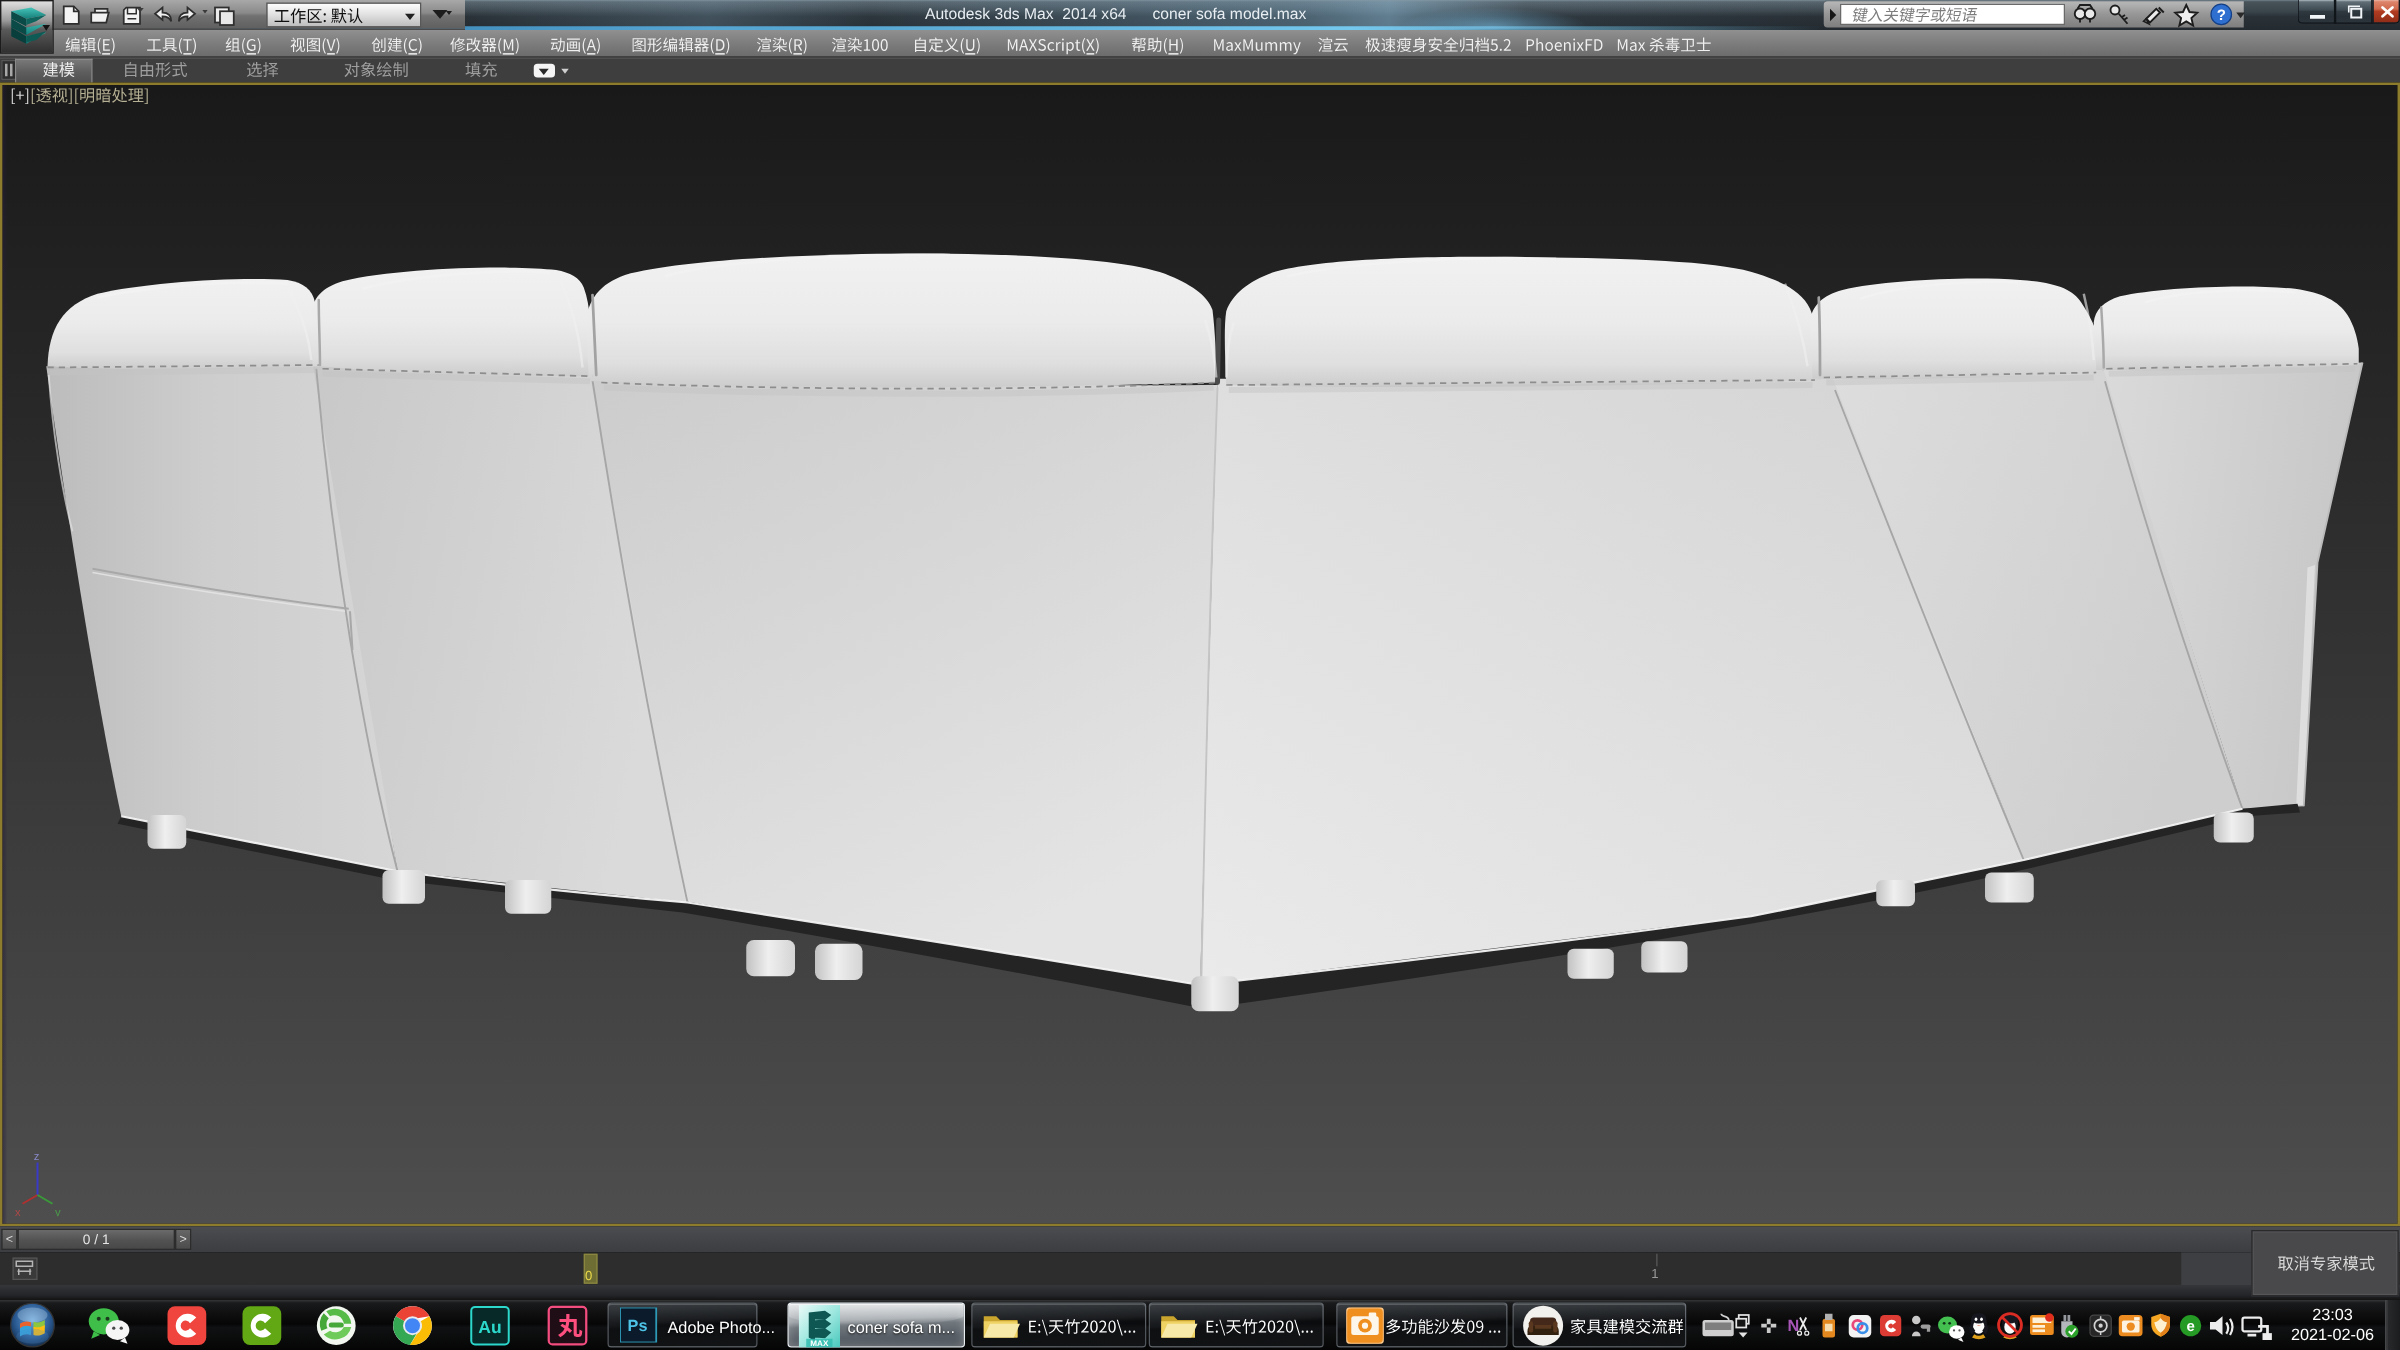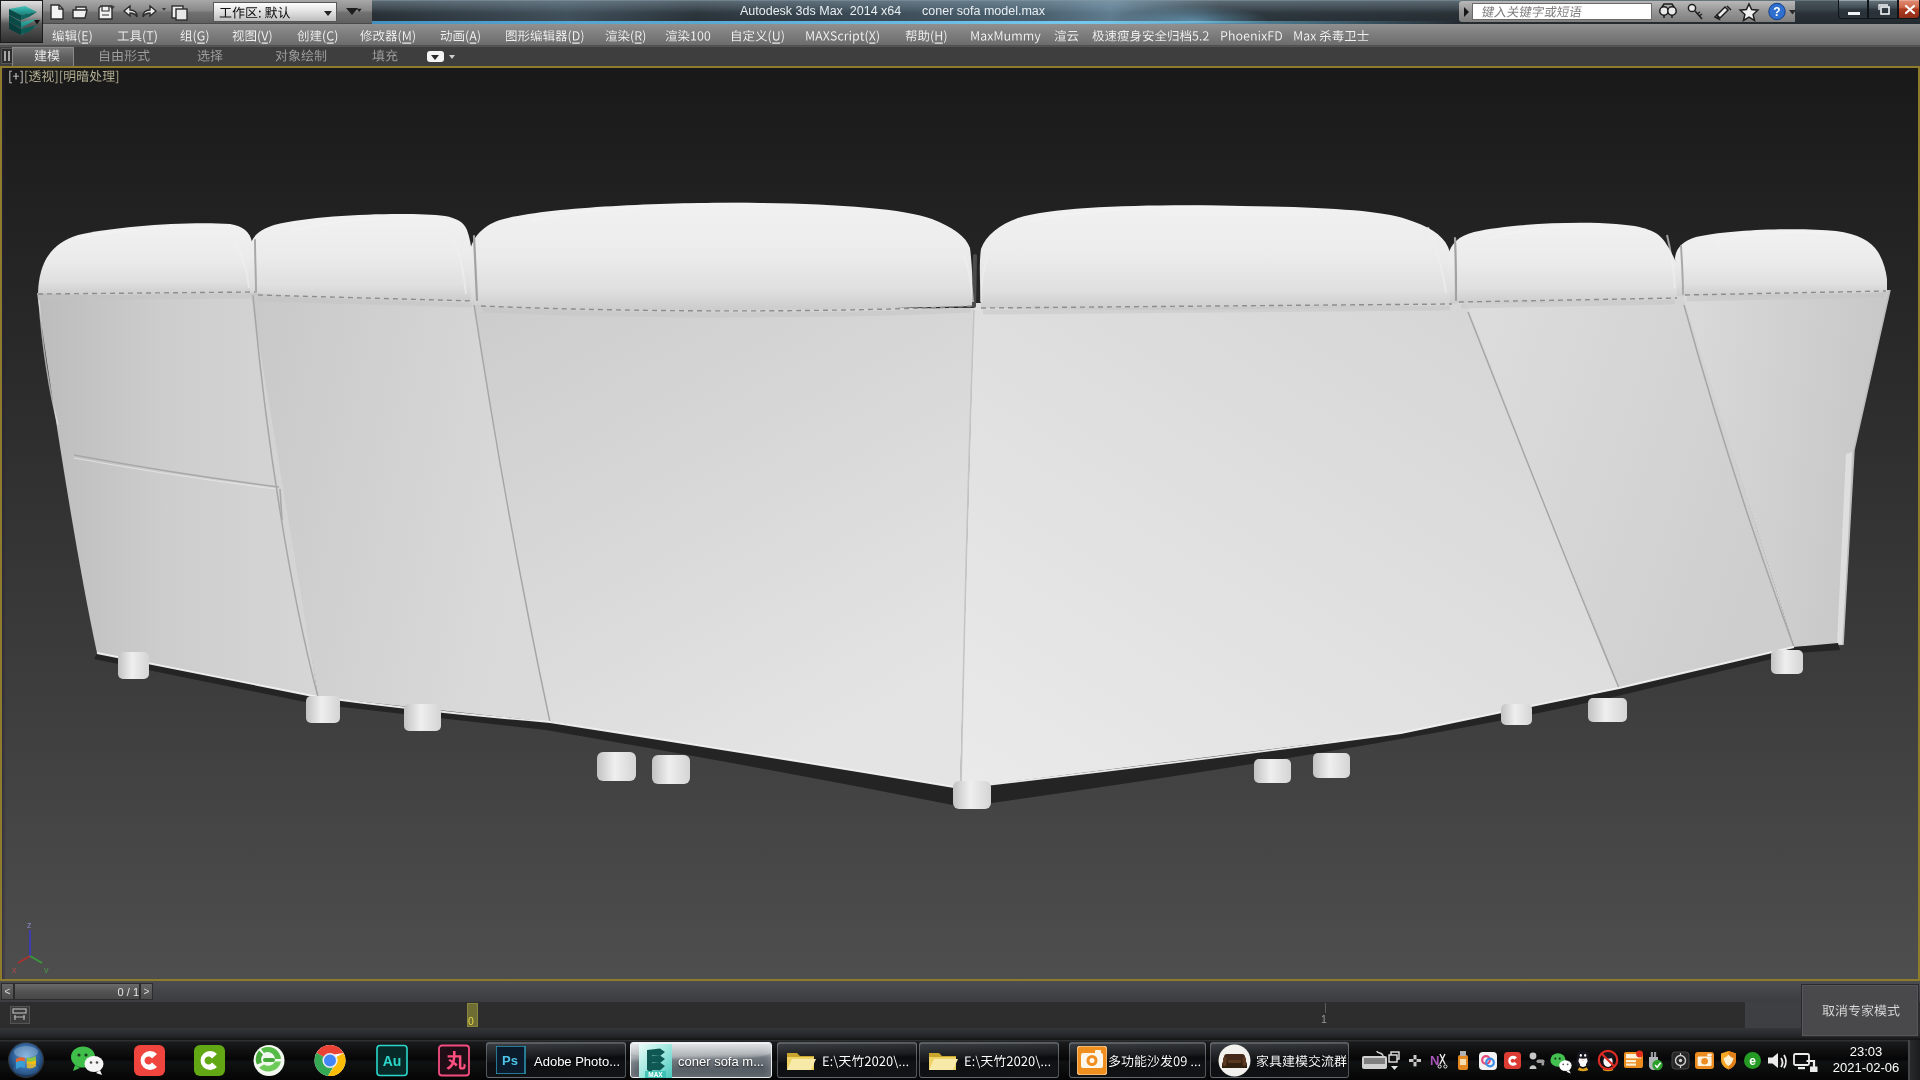--- a/index.html
+++ b/index.html
@@ -33,21 +33,21 @@
 #ribbon-handle:before{content:"";position:absolute;left:2px;top:2px;width:2px;height:10px;background:#a8a8a8;box-shadow:4px 0 0 #a8a8a8}
 #tab-act{left:12px;top:47px;width:62px;height:19px;background:linear-gradient(180deg,#787878,#5d5d5d 55%,#505050);border:1px solid #8a8a8a;border-bottom:none}
 #rib-dd{left:427px;top:51px;width:17px;height:11px;background:#f5f5f5;border-radius:3px}
 #rib-dd:before{content:"";position:absolute;left:4px;top:4px;border:4px solid transparent;border-top:5px solid #2a2a2a}
 #rib-dd2{left:449px;top:55px;width:0;height:0;border:3px solid transparent;border-top:4px solid #cfcfcf}
 
 #viewport{left:0;top:66px;width:1920px;height:915px;background:linear-gradient(180deg,#191919 0%,#4e4e4e 100%);border:2px solid #8c7c2c;border-left-width:2px}
 #vpinshadow{left:2px;top:68px;width:4px;height:911px;background:linear-gradient(90deg,rgba(40,30,60,.55),rgba(40,30,60,0))}
 
 #timeslider{left:0;top:981px;width:1920px;height:21px;background:linear-gradient(180deg,#4b4d50,#414346 60%,#3b3d40)}
-#ts-thumb{left:14px;top:983px;width:126px;height:17px;background:linear-gradient(180deg,#6a6a6a,#525252 55%,#484848);border:1px solid #2c2c2c;color:#e5e5e5;font-size:11px;text-align:right;line-height:16px}
+#ts-thumb{left:14px;top:983px;width:126px;height:17px;background:linear-gradient(180deg,#6a6a6a,#525252 55%,#484848);border:1px solid #2c2c2c;color:#e5e5e5;font-size:11px;text-align:center;line-height:16px}
 .ts-btn{top:983px;width:13px;height:17px;background:linear-gradient(180deg,#666,#4c4c4c);border:1px solid #2c2c2c;color:#ddd;font-size:10px;text-align:center;line-height:15px}
 
 #trackbar{left:0;top:1002px;width:1920px;height:26px;background:#2d2d2d}
 #tb-right{left:1745px;top:1002px;width:75px;height:26px;background:#3d3f42}
 #tb-icon{left:10px;top:1006px;width:20px;height:18px;background:#3a3a3a;border:1px solid #555}
 #tb-strip{left:0;top:1028px;width:1920px;height:12px;background:linear-gradient(180deg,#35363a,#232428 70%,#131313)}
 #frame0{left:467px;top:1003px;width:11px;height:24px;background:#6e6d33;border:1px solid #8a8640}
 #lbl0{left:468px;top:1015px;color:#e8d84a;font-size:10.5px}
 #lbl1{left:1321px;top:1013px;color:#9a9a9a;font-size:10.5px}
 #tick1{left:1325px;top:1003px;width:1px;height:10px;background:#5a5a5a}
@@ -382,21 +382,21 @@
 <path d="M13.5,-7.6 A15.5,15.5 0 0 1 -2,15.4 L3.8,6.3 A7.5,7.5 0 0 0 6.5,-3.6 Z" fill="#fbbc05"></path>
 <circle r="6.8" fill="#4285f4" stroke="#e8eaed" stroke-width="1.6"></circle>
 </g>
 
 <rect x="317" y="1.5" width="30" height="30" rx="3" fill="#072a28" stroke="#2bd8cb" stroke-width="1.6"></rect>
 <text x="332" y="22" text-anchor="middle" font-size="14" font-weight="bold" fill="#2bd8cb" font-family="Liberation Sans">Au</text>
 
 <rect x="379" y="1.5" width="30" height="30" rx="3" fill="#200e17" stroke="#f34d80" stroke-width="1.8"></rect>
 </svg>
 
-<div class="abs tbtn" style="left:486px;width:140px">
+<div class="abs tbtn" style="left:486px;width:120px">
       <span class="lbl" style="left:47px">Adobe Photo...</span>
     </div>
 <svg class="abs" style="left:496px;top:1046px" width="30" height="28" viewBox="0 0 30 28">
       <rect width="29" height="28" fill="#0b1b2b" stroke="#2e9ab8" stroke-width="1.5"></rect>
       <text x="14" y="19" text-anchor="middle" font-size="13" font-weight="bold" fill="#4ec3e8" font-family="Liberation Sans">Ps</text>
     </svg>
 <div class="abs tbtn" id="tb-act" style="left:630px;width:142px">
       <span class="lbl" style="left:47px">coner sofa m...</span>
     </div>
 <svg class="abs" style="left:639px;top:1044px" width="33" height="34" viewBox="0 0 33 34">

